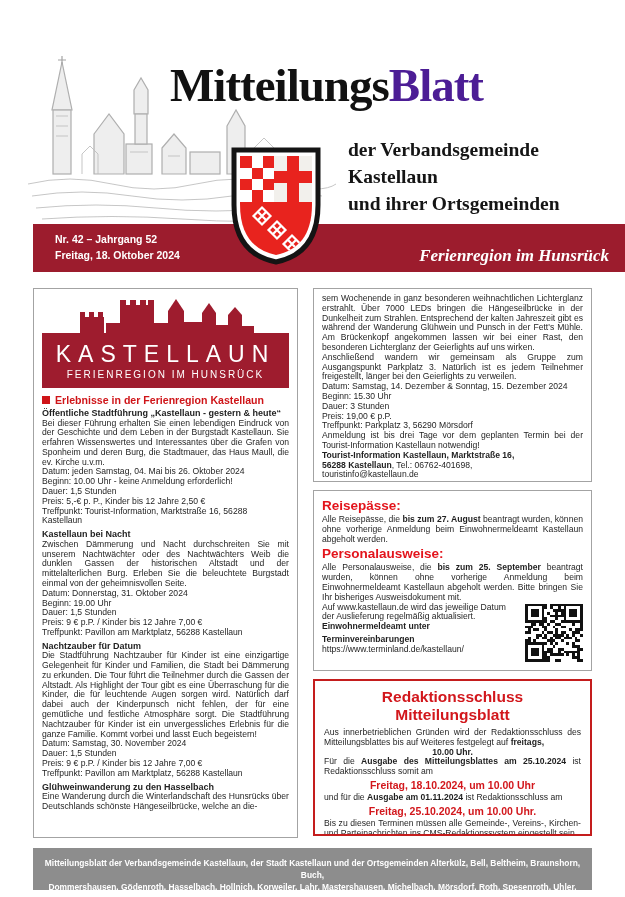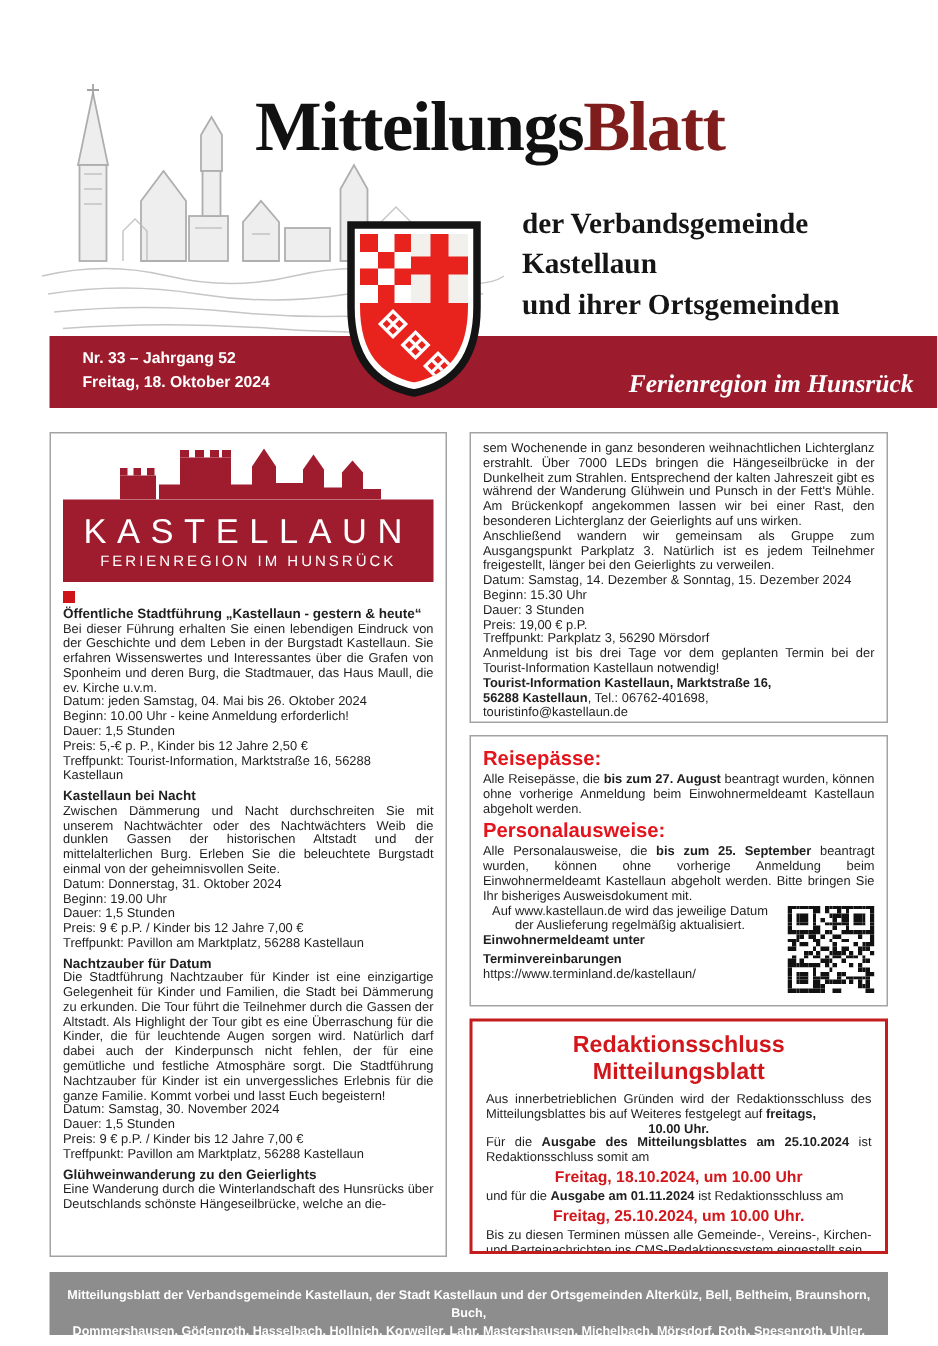--- a/index.html
+++ b/index.html
@@ -2,21 +2,21 @@
 <html><head>
 <meta charset="utf-8">
 <style>
   html,body{margin:0;padding:0;background:#fff;}
   .page{position:relative;width:625px;height:897px;background:#fff;overflow:hidden;
         font-family:"Liberation Sans",sans-serif;color:#1f1f1f;}
   
   .sketch{position:absolute;left:22px;top:56px;opacity:.9;}
   .title{position:absolute;left:170px;top:58px;font-family:"Liberation Serif",serif;
          font-weight:bold;font-size:47px;letter-spacing:-1px;color:#111;white-space:nowrap;}
-  .title .red{color:#7f1d1d;margin-top:28px;}
+  .title .red{color:#4c1d95;margin-top:28px;}
   .subtitle{position:absolute;left:348px;top:136px;font-family:"Liberation Serif",serif;
             font-weight:bold;font-size:19.5px;line-height:27px;color:#151515;}
   .banner{position:absolute;left:33px;top:224px;width:592px;height:48px;background:#9c1c2d;}
   .issue{position:absolute;left:22px;top:7px;color:#fff;font-weight:bold;font-size:10.5px;line-height:16px;}
   .tagline{position:absolute;right:16px;bottom:6px;color:#fff;font-family:"Liberation Serif",serif;
            font-style:italic;font-weight:bold;font-size:17px;}
   .shield{position:absolute;left:228px;top:144px;}
   
   .main{position:absolute;left:33px;top:288px;width:559px;display:flex;gap:15px;align-items:flex-start;}
   .colL{width:265px;height:550px;border:1px solid #a3a3a3;background:#fff;
@@ -87,21 +87,21 @@
   <div class="title"><span>Mitteilungs</span><span class="red">Blatt</span></div>
 
   <div class="subtitle">
     <div>der Verbandsgemeinde</div>
     <div>Kastellaun</div>
     <div>und ihrer Ortsgemeinden</div>
   </div>
 
   <div class="banner">
     <div class="issue">
-      <div>Nr. 33 – Jahrgang 52</div>
+      <div>Nr. 42 – Jahrgang 52</div>
       <div>Freitag, 18. Oktober 2024</div>
     </div>
     <div class="tagline">Ferienregion im Hunsrück</div>
   </div>
 
   <svg class="shield" width="96" height="122" viewBox="0 0 96 122">
     <defs>
       <clipPath id="shieldClip">
         <path d="M12 12 H84 V60 C84 92 70 106 48 111 C26 106 12 92 12 60 Z"></path>
       </clipPath>
@@ -165,20 +165,21 @@
           </g>
         </svg>
         <div class="logoBox">
           <div class="logoName">KASTELLAUN</div>
           <div class="logoTag">FERIENREGION IM HUNSRÜCK</div>
         </div>
       </div>
 
       <div class="secHead">
         <span class="bullet"></span>
+        <span>Erlebnisse in der Ferienregion Kastellaun</span>
       </div>
 
       <div class="tourTitle" style="margin-top:0;">Öffentliche Stadtführung „Kastellaun - gestern &amp; heute“</div>
       <div class="p">Bei dieser Führung erhalten Sie einen lebendigen Eindruck von der Geschichte und dem Leben in der Burgstadt Kastellaun. Sie erfahren Wissenswertes und Interessantes über die Grafen von Sponheim und deren Burg, die Stadtmauer, das Haus Maull, die ev. Kirche u.v.m.</div>
       <div>
           <div class="line">Datum: jeden Samstag, 04. Mai bis 26. Oktober 2024</div>
           <div class="line">Beginn: 10.00 Uhr - keine Anmeldung erforderlich!</div>
           <div class="line">Dauer: 1,5 Stunden</div>
           <div class="line">Preis: 5,-€ p. P., Kinder bis 12 Jahre 2,50 €</div>
           <div class="line">Treffpunkt: Tourist-Information, Marktstraße 16, 56288 Kastellaun</div>
@@ -196,21 +197,21 @@
 
       <div class="tourTitle">Nachtzauber für Datum</div>
       <div class="p">Die Stadtführung Nachtzauber für Kinder ist eine einzigartige Gelegenheit für Kinder und Familien, die Stadt bei Dämmerung zu erkunden. Die Tour führt die Teilnehmer durch die Gassen der Altstadt. Als Highlight der Tour gibt es eine Überraschung für die Kinder, die für leuchtende Augen sorgen wird. Natürlich darf dabei auch der Kinderpunsch nicht fehlen, der für eine gemütliche und festliche Atmosphäre sorgt. Die Stadtführung Nachtzauber für Kinder ist ein unvergessliches Erlebnis für die ganze Familie. Kommt vorbei und lasst Euch begeistern!</div>
       <div>
           <div class="line">Datum: Samstag, 30. November 2024</div>
           <div class="line">Dauer: 1,5 Stunden</div>
           <div class="line">Preis: 9 € p.P. / Kinder bis 12 Jahre 7,00 €</div>
           <div class="line">Treffpunkt: Pavillon am Marktplatz, 56288 Kastellaun</div>
         </div>
 
-      <div class="tourTitle">Glühweinwanderung zu den Geierlights</div>
+      <div class="tourTitle">Glühweinwanderung zu den Hasselbach</div>
       <div class="p">Eine Wanderung durch die Winterlandschaft des Hunsrücks über Deutschlands schönste Hängeseilbrücke, welche an die-</div>
     </div>
 
     <div class="colR">
 
       <div class="boxR b1">
         <div class="p">sem Wochenende in ganz besonderen weihnachtlichen Lichterglanz erstrahlt. Über 7000 LEDs bringen die Hängeseilbrücke in der Dunkelheit zum Strahlen. Entsprechend der kalten Jahreszeit gibt es während der Wanderung Glühwein und Punsch in der Fett's Mühle. Am Brückenkopf angekommen lassen wir bei einer Rast, den besonderen Lichterglanz der Geierlights auf uns wirken.</div>
         <div class="p">Anschließend wandern wir gemeinsam als Gruppe zum Ausgangspunkt Parkplatz 3. Natürlich ist es jedem Teilnehmer freigestellt, länger bei den Geierlights zu verweilen.</div>
         <div>
             <div class="line">Datum: Samstag, 14. Dezember &amp; Sonntag, 15. Dezember 2024</div>
@@ -667,21 +668,21 @@
               <i></i>
               <i style="background: rgb(255, 255, 255);"></i>
               <i style="background: rgb(255, 255, 255);"></i>
               <i style="background: rgb(255, 255, 255);"></i>
               <i style="background: rgb(255, 255, 255);"></i>
               <i style="background: rgb(255, 255, 255);"></i>
               <i style="background: rgb(255, 255, 255);"></i>
               <i></i>
               <i></i>
             </div>
-          <div class="p" style="text-align:center;">Auf www.kastellaun.de wird das jeweilige Datum der Auslieferung regelmäßig aktualisiert.</div>
+          <div class="p" style="text-align:left;">Auf www.kastellaun.de wird das jeweilige Datum der Auslieferung regelmäßig aktualisiert.</div>
           <div class="line bt">Einwohnermeldeamt unter</div>
           <div class="line bt mt3">Terminvereinbarungen</div>
           <div class="line">https://www.terminland.de/kastellaun/</div>
         </div>
       </div>
 
       <div class="boxR boxRed">
         <div class="redBoxTitle">Redaktionsschluss Mitteilungsblatt</div>
         <div class="p"><span>Aus innerbetrieblichen Gründen wird der Redaktionsschluss des Mitteilungsblattes bis auf Weiteres festgelegt auf </span><span style="font-weight: bold;">freitags,</span></div>
         <div class="line centerBold">10.00 Uhr.</div>

